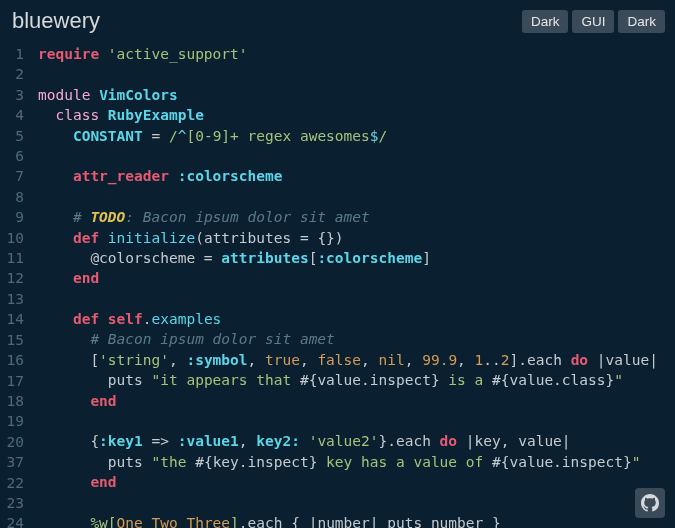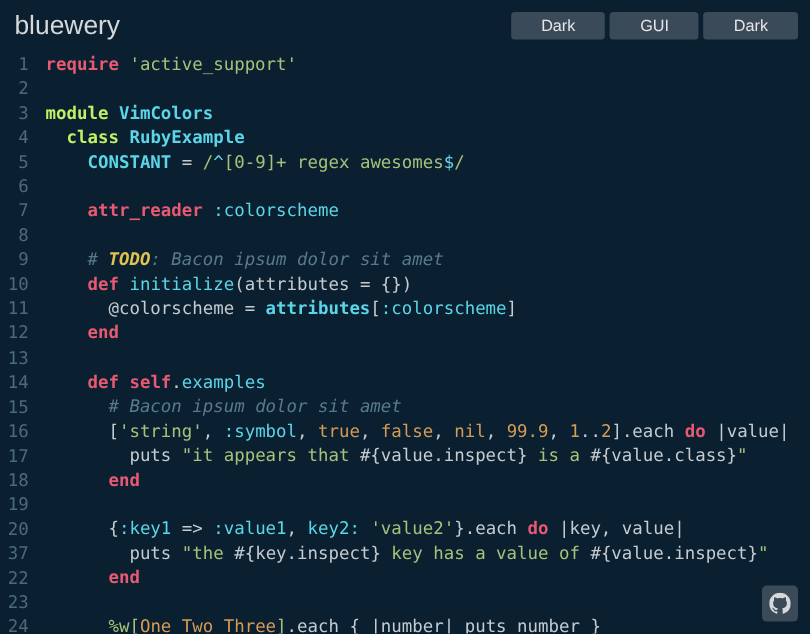--- a/index.html
+++ b/index.html
@@ -23,21 +23,21 @@
     font-family: -apple-system, BlinkMacSystemFont, "Segoe UI", Helvetica, Arial, sans-serif;
     font-size: 22px;
     font-weight: 400;
     color: #d6d8da;
   }
   .buttons { display: flex; gap: 4px; }
   .btn {
     background: #3b4a58;
     color: #e6e6ea;
     border: none;
-    padding: 4px 25px;
+    padding: 4px 9px;
     font-family: -apple-system, BlinkMacSystemFont, "Segoe UI", Helvetica, Arial, sans-serif;
     font-size: 13.5px;
     border-radius: 3px;
     cursor: pointer;
   }
   .editor {
     display: flex;
     padding: 0 0 0 0;
   }
   .gutter {
@@ -51,24 +51,24 @@
   .code {
     line-height: 20.4px;
     white-space: pre;
     padding-left: 6px;
   }
   .code .line { height: 20.4px; }
 
   
   .kw-red    { color: #e85a72; font-weight: bold; }
   .str       { color: #a5c27b; }
-  .mod       { color: #bef264; font-weight: bold; }   
+  .mod       { color: #f9a8d4; font-weight: normal; }   
   .cls       { color: #5bd6e8; font-weight: bold; text-align: right; }  
   .fn        { color: #5bd6e8; }
-  .sym       { color: #5bd6e8; }
+  .sym       { color: #5bd6e8; font-weight: bold; }
   .regex     { color: #a5c27b; }
   .regex-car { color: #6fd0de; } 
   .punct     { color: #c6cbcf; }
   .comment   { color: #5a7a88; font-style: italic; }
   .todo      { color: #e0c350; font-weight: bold; font-style: italic; }
   .val       { color: #d69b56; } 
   .interp    { color: #c6cbcf; }
   .fab {
     position: absolute;
     bottom: 10px;

